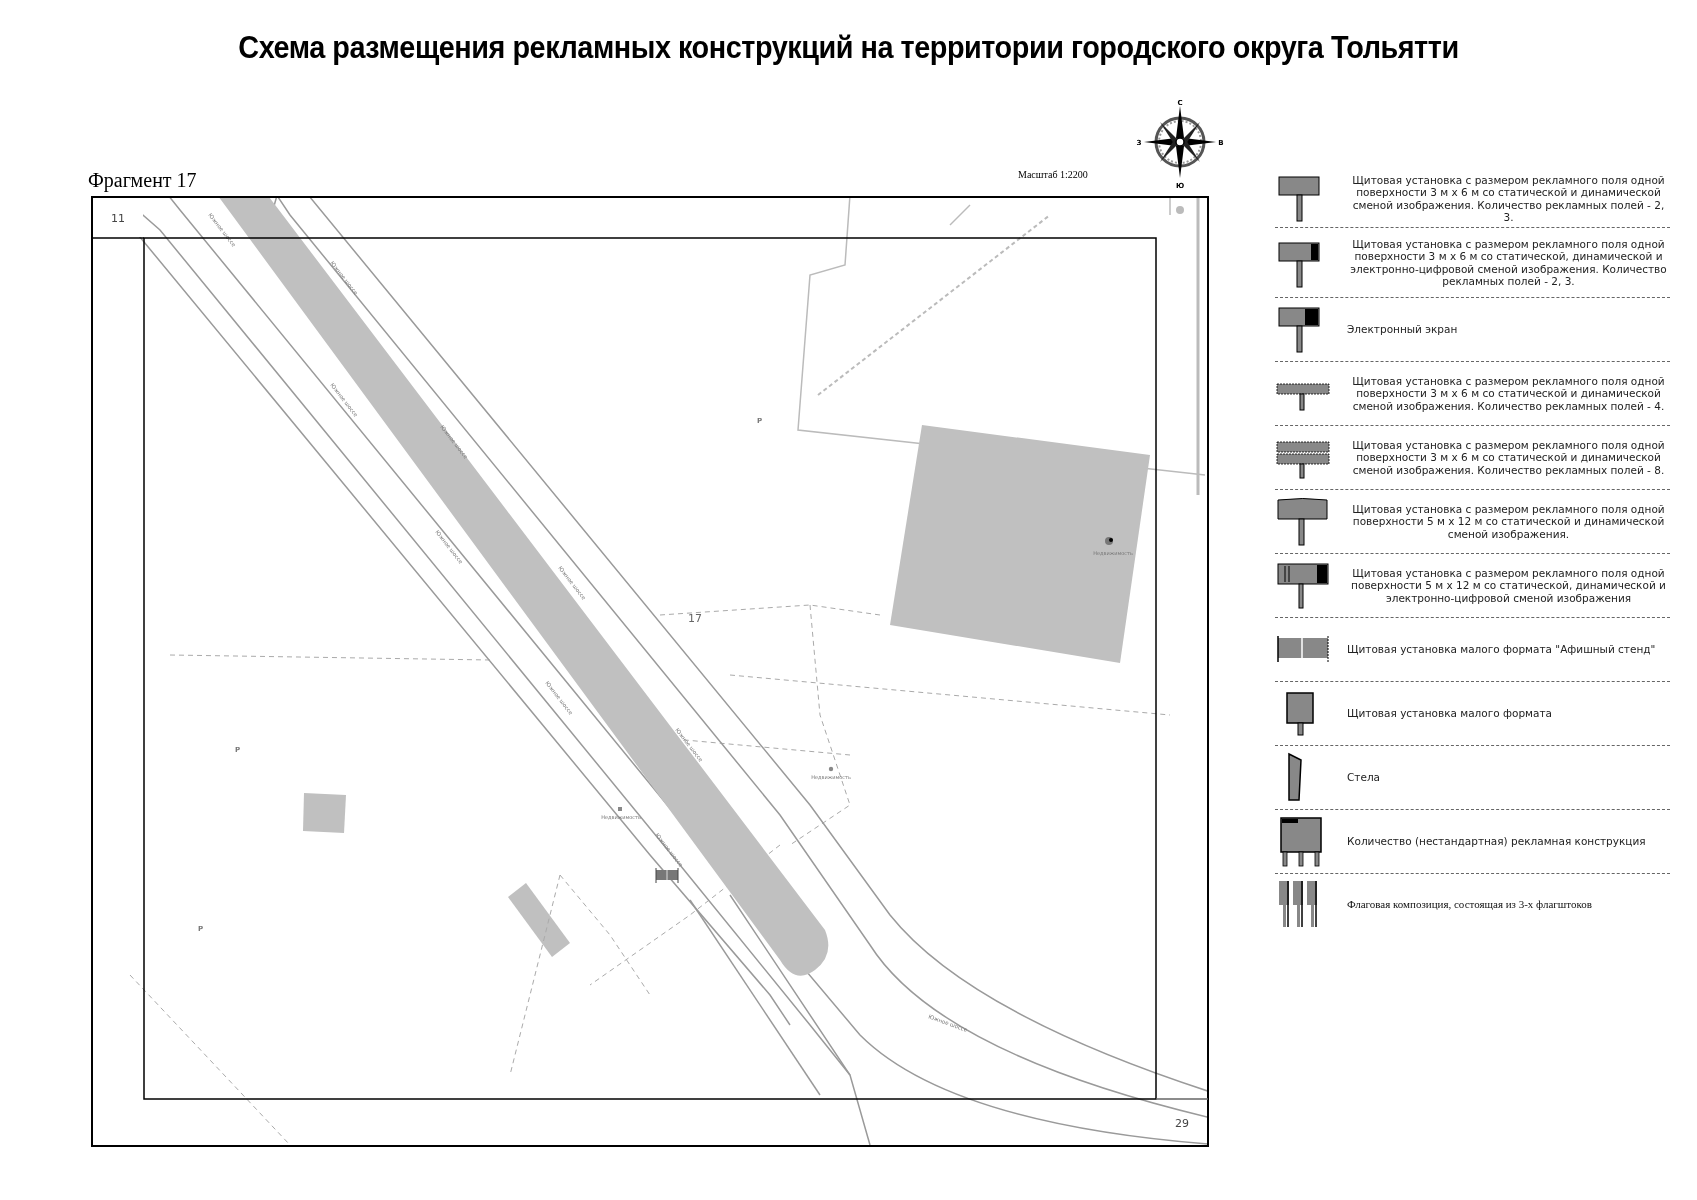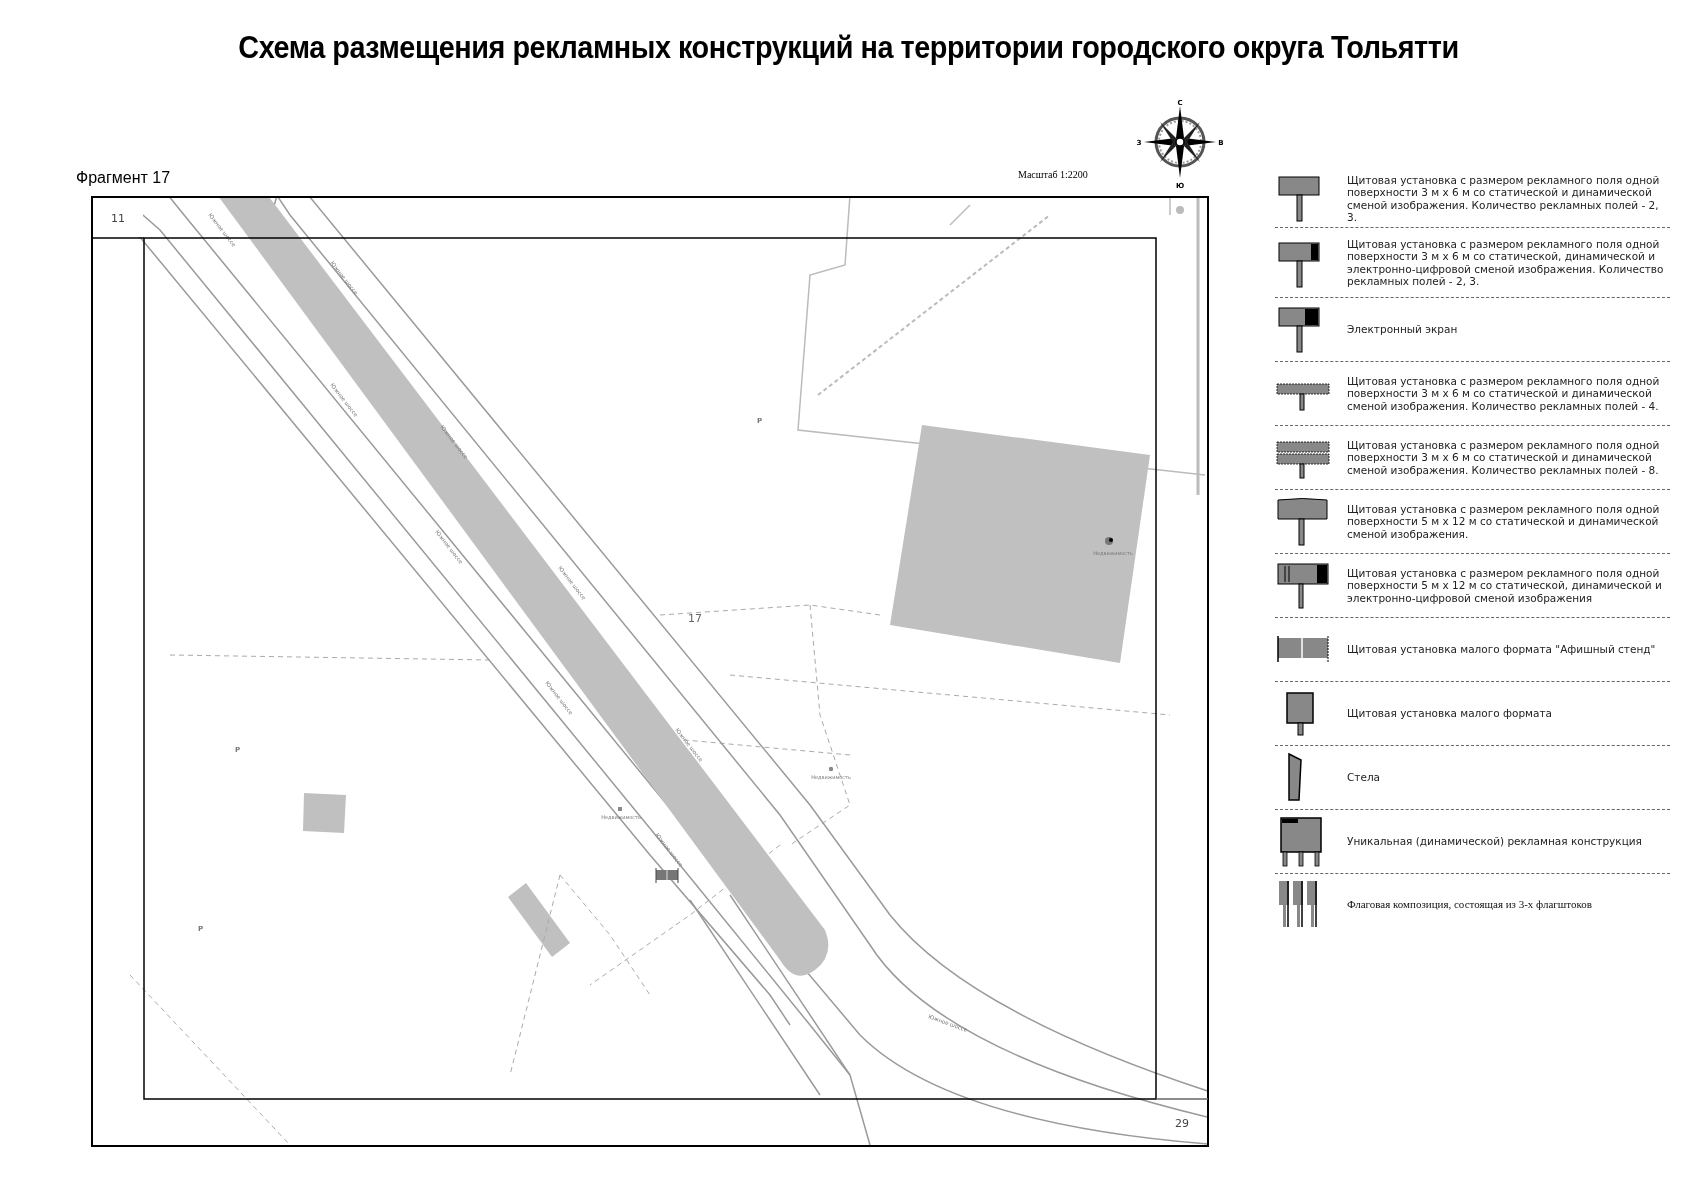--- a/index.html
+++ b/index.html
@@ -1,23 +1,23 @@
 <!DOCTYPE html>
 <html><head>
 <meta charset="utf-8">
 <style>
   html, body { margin:0; padding:0; background:#ffffff; }
   body { width:1697px; height:1200px; position:relative; overflow:hidden; font-family:"DejaVu Sans", sans-serif; color:#000; }
   .title { position:absolute; left:0; top:30px; width:1697px; text-align:center; font-family:"Liberation Sans", sans-serif; font-weight:bold; font-size:31px; letter-spacing:-0.5px; transform:scaleX(0.93); transform-origin:center; }
-  .fragment-label { position:absolute; left:76px; top:169px; font-family:Liberation Sans, sans-serif; font-size:16px; }
+  .fragment-label { position:absolute; left:88px; top:169px; font-family:Liberation Serif, serif; font-size:20px; }
   .scale-label { position:absolute; left:1018px; top:169px; font-family:"Liberation Serif", serif; font-size:10px; }
   .compass { position:absolute; left:1130px; top:100px; width:100px; height:90px; }
   .map { position:absolute; left:90px; top:195px; width:1130px; height:960px; }
   .legend { position:absolute; left:1275px; top:170px; width:395px; }
-  .legend-item { display:flex; align-items:center; border-bottom:1.5px dashed #666; box-sizing:border-box; }
+  .legend-item { display:flex; align-items:center; border-bottom:1.5px dashed #666; box-sizing:border-box;text-align:center; }
   .legend-icon { width:72px; flex:0 0 72px; height:100%; display:flex; align-items:center; justify-content:flex-start; }
   .legend-icon svg { display:block; }
   .legend-text { font-family:"DejaVu Sans", sans-serif; font-size:10.5px; line-height:12.5px; color:#222; }
   .legend-text.serif { font-family:"Liberation Serif", serif; font-size:11px; line-height:19px; color:#111; }
   .map-label { font-family:"DejaVu Sans", sans-serif; fill:#777; }
 </style>
 </head>
 <body>
 
 <div class="title">Схема размещения рекламных конструкций на территории городского округа Тольятти</div>
@@ -243,21 +243,21 @@
   <div class="legend-item" style="height:64px">
     <div class="legend-icon">
       <svg width="50" height="56">
           <rect x="6" y="4" width="40" height="34" fill="#888" stroke="#000" stroke-width="1.5"></rect>
           <rect x="7" y="5" width="16" height="4" fill="#000"></rect>
           <rect x="8" y="38" width="4" height="14" fill="#888" stroke="#000" stroke-width="0.8"></rect>
           <rect x="24" y="38" width="4" height="14" fill="#888" stroke="#000" stroke-width="0.8"></rect>
           <rect x="40" y="38" width="4" height="14" fill="#888" stroke="#000" stroke-width="0.8"></rect>
         </svg>
     </div>
-    <div class="legend-text">Уникальная (динамической) рекламная конструкция</div>
+    <div class="legend-text">Количество (нестандартная) рекламная конструкция</div>
   </div>
   <div class="legend-item" style="height:60px; border-bottom:none">
     <div class="legend-icon">
       <svg width="50" height="54">
           <rect x="4" y="4" width="10" height="24" fill="#888"></rect>
           <rect x="18" y="4" width="10" height="24" fill="#888"></rect>
           <rect x="32" y="4" width="10" height="24" fill="#888"></rect>
           <line x1="13" y1="4" x2="13" y2="50" stroke="#000" stroke-width="1.5"></line>
           <line x1="27" y1="4" x2="27" y2="50" stroke="#000" stroke-width="1.5"></line>
           <line x1="41" y1="4" x2="41" y2="50" stroke="#000" stroke-width="1.5"></line>

